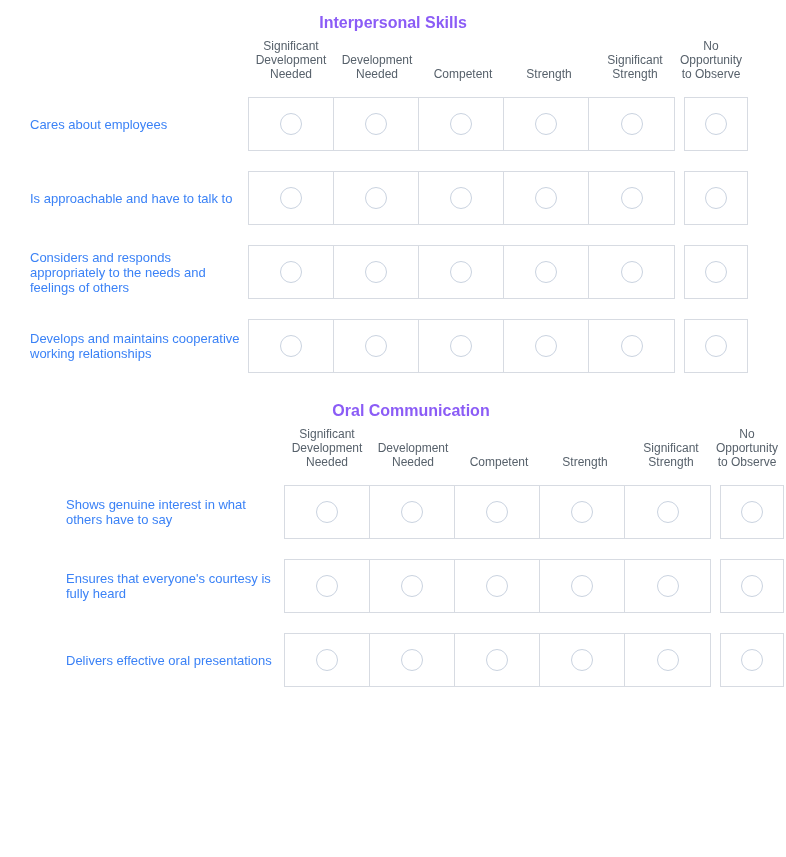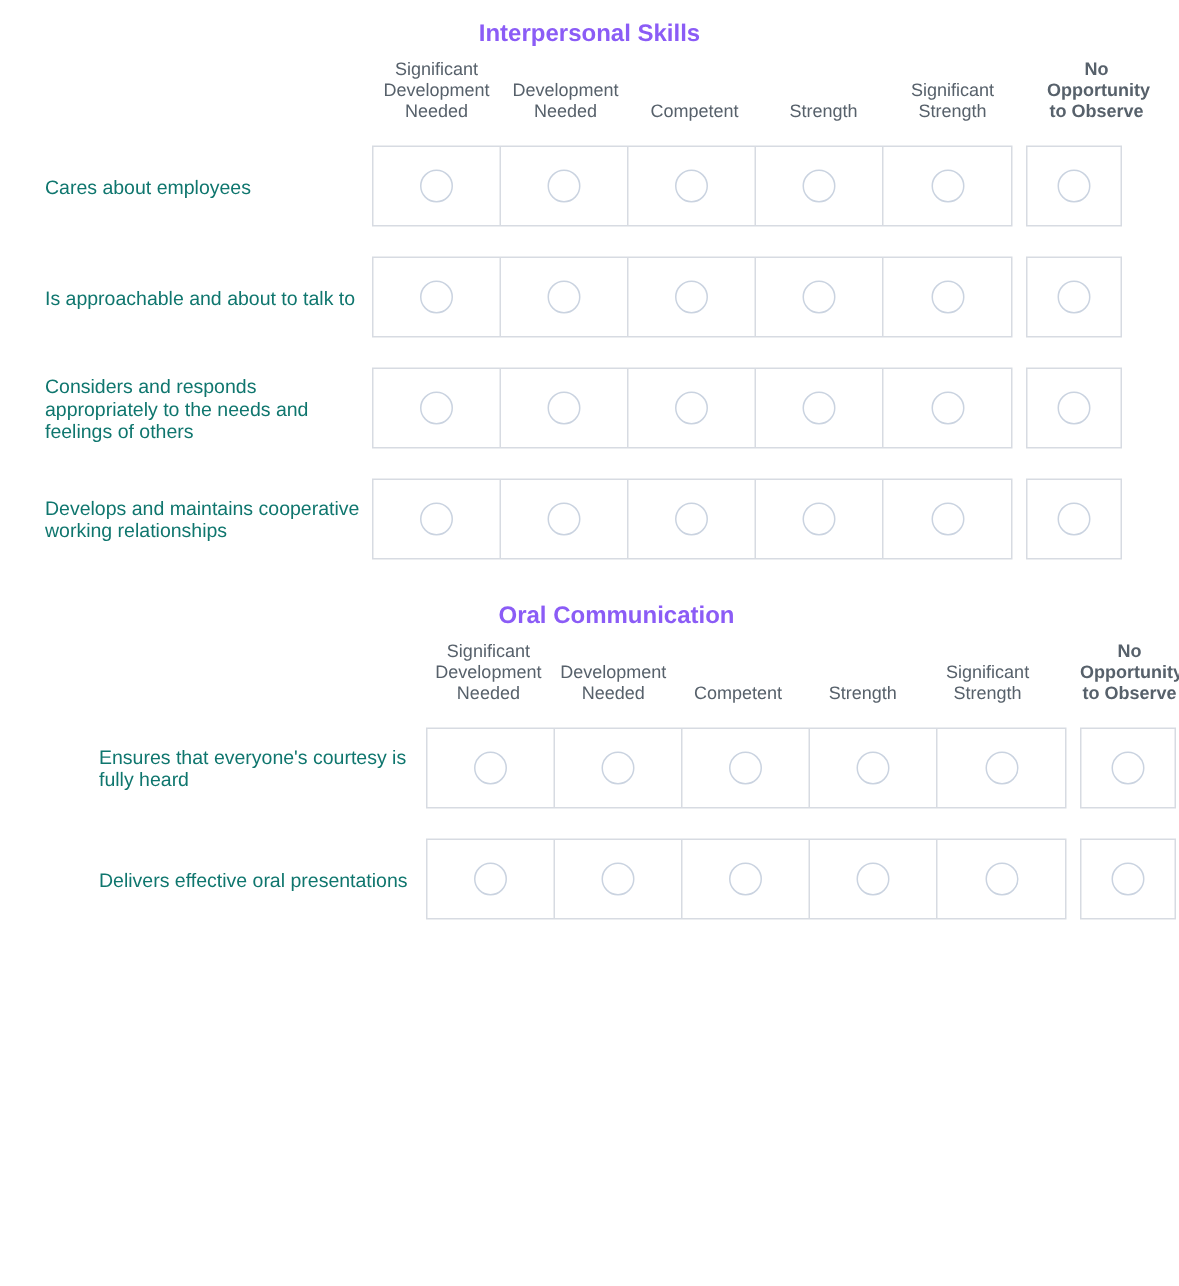--- a/index.html
+++ b/index.html
@@ -32,36 +32,35 @@
   }
   .header-cell {
     width: 86px;
     text-align: center;
     font-size: 12px;
     line-height: 14px;
     color: #57616b;
   }
   .header-cell.na-header {
     width: 66px;
-    margin-left: 20px;
-    font-weight: bold;
+    margin-left: 0;
   }
 
   .matrix-row {
     display: flex;
     align-items: center;
     margin-bottom: 20px;
   }
   .row-label {
     width: 248px;
     padding-left: 30px;
     padding-right: 8px;
     font-size: 13px;
     line-height: 15px;
-    color: #0f766e;
+    color: #3b82f6;
   }
   .cell-group {
     display: flex;
     border: 1px solid #d7dbe2;
     background: #ffffff;
   }
   .cell {
     width: 85px;
     height: 52px;
     border-right: 1px solid #d7dbe2;
@@ -125,21 +124,21 @@
         <div class="cell">
             <span class="radio"></span>
           </div>
       </div>
       <div class="na-cell">
           <span class="radio"></span>
         </div>
     </div>
 
     <div class="matrix-row">
-      <div class="row-label">Is approachable and about to talk to</div>
+      <div class="row-label">Is approachable and have to talk to</div>
       <div class="cell-group">
         <div class="cell">
             <span class="radio"></span>
           </div>
         <div class="cell">
             <span class="radio"></span>
           </div>
         <div class="cell">
             <span class="radio"></span>
           </div>
@@ -210,20 +209,43 @@
 
     <div class="header-row">
       <div class="header-cell">Significant Development Needed</div>
       <div class="header-cell">Development Needed</div>
       <div class="header-cell">Competent</div>
       <div class="header-cell">Strength</div>
       <div class="header-cell">Significant Strength</div>
       <div class="header-cell na-header">No Opportunity to Observe</div>
     </div>
 
+    <div class="matrix-row">
+      <div class="row-label">Shows genuine interest in what others have to say</div>
+      <div class="cell-group">
+        <div class="cell">
+            <span class="radio"></span>
+          </div>
+        <div class="cell">
+            <span class="radio"></span>
+          </div>
+        <div class="cell">
+            <span class="radio"></span>
+          </div>
+        <div class="cell">
+            <span class="radio"></span>
+          </div>
+        <div class="cell">
+            <span class="radio"></span>
+          </div>
+      </div>
+      <div class="na-cell">
+          <span class="radio"></span>
+        </div>
+    </div>
 
     <div class="matrix-row">
       <div class="row-label">Ensures that everyone's courtesy is fully heard</div>
       <div class="cell-group">
         <div class="cell">
             <span class="radio"></span>
           </div>
         <div class="cell">
             <span class="radio"></span>
           </div>

